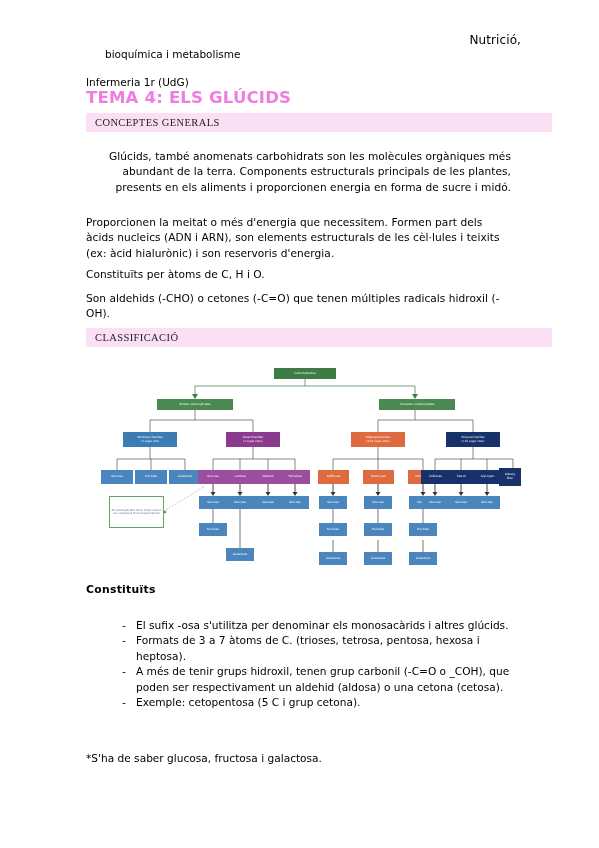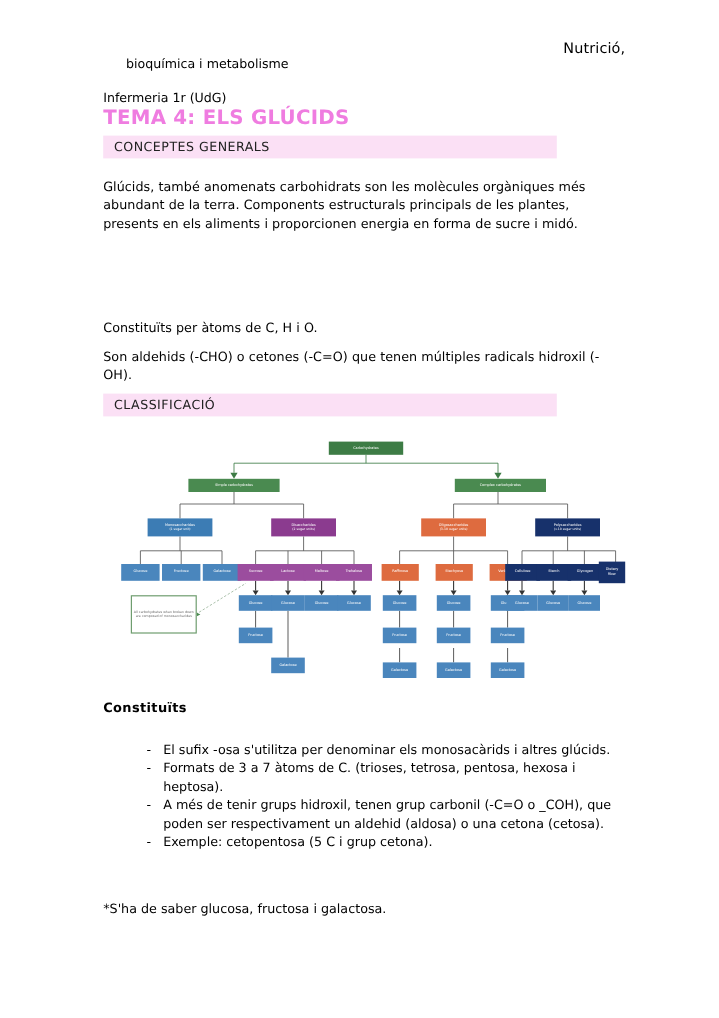--- a/index.html
+++ b/index.html
@@ -26,37 +26,38 @@
     position:absolute; top:76px; left:86px;
     font-size:10.5px;
   }
   .title {
     position:absolute; top:88px; left:86px;
     font-size:16.5px; font-weight:bold;
     color:#ef7ce0; letter-spacing:0.2px;
   }
 
   .bar {
-    position:absolute; left:86px; width:378px;
+    position:absolute; left:86px; width:466px;
     background:#fbe0f5;
     height:19px;
     display:flex; align-items:center;
     padding-left:9px;
     font-size:10.5px; color:#222;
     letter-spacing:0.4px;
+    font-family:Liberation Serif, serif;
   }
   .bar-concepts { top:113px; }
   .bar-classif { top:328px; }
 
   p.body {
     position:absolute; left:86px; width:425px;
     font-size:10.6px; line-height:15.4px; margin:0;
     letter-spacing:0.05px;
   }
-  .p1 { top:149px; }
+  .p1 { top:149px;text-align:right; }
   .p2 { top:215px; }
   .p3 { top:267px; }
   .p4 { top:291px; }
 
   
   .diagram {
     position:absolute; left:95px; top:362px;
     width:420px; height:210px;
   }
   .diagram svg { position:absolute; left:0; top:0; }
@@ -122,20 +123,21 @@
 <div class="page">
 
   <div class="hdr-right">Nutrició,</div>
   <div class="hdr-left">bioquímica i metabolisme</div>
   <div class="subtitle">Infermeria 1r (UdG)</div>
   <div class="title">TEMA 4: ELS GLÚCIDS</div>
 
   <div class="bar bar-concepts">CONCEPTES GENERALS</div>
 
   <p class="body p1">Glúcids, també anomenats carbohidrats son les molècules orgàniques més abundant de la terra. Components estructurals principals de les plantes, presents en els aliments i proporcionen energia en forma de sucre i midó.</p>
+  <p class="body p2">Proporcionen la meitat o més d'energia que necessitem. Formen part dels àcids nucleics (ADN i ARN), son elements estructurals de les cèl·lules i teixits (ex: àcid hialurònic) i son reservoris d'energia.</p>
   <p class="body p4">Son aldehids (-CHO) o cetones (-C=O) que tenen múltiples radicals hidroxil (-OH).</p>
   <p class="body p3">Constituïts per àtoms de C, H i O.</p>
 
   <div class="bar bar-classif">CLASSIFICACIÓ</div>
 
   <div class="diagram">
     <svg width="420" height="210">
       <g stroke="#3d7c45" stroke-width="0.7" fill="none">
         <path d="M210,17 L210,24"></path>
         <path d="M100,24 L320,24"></path>

